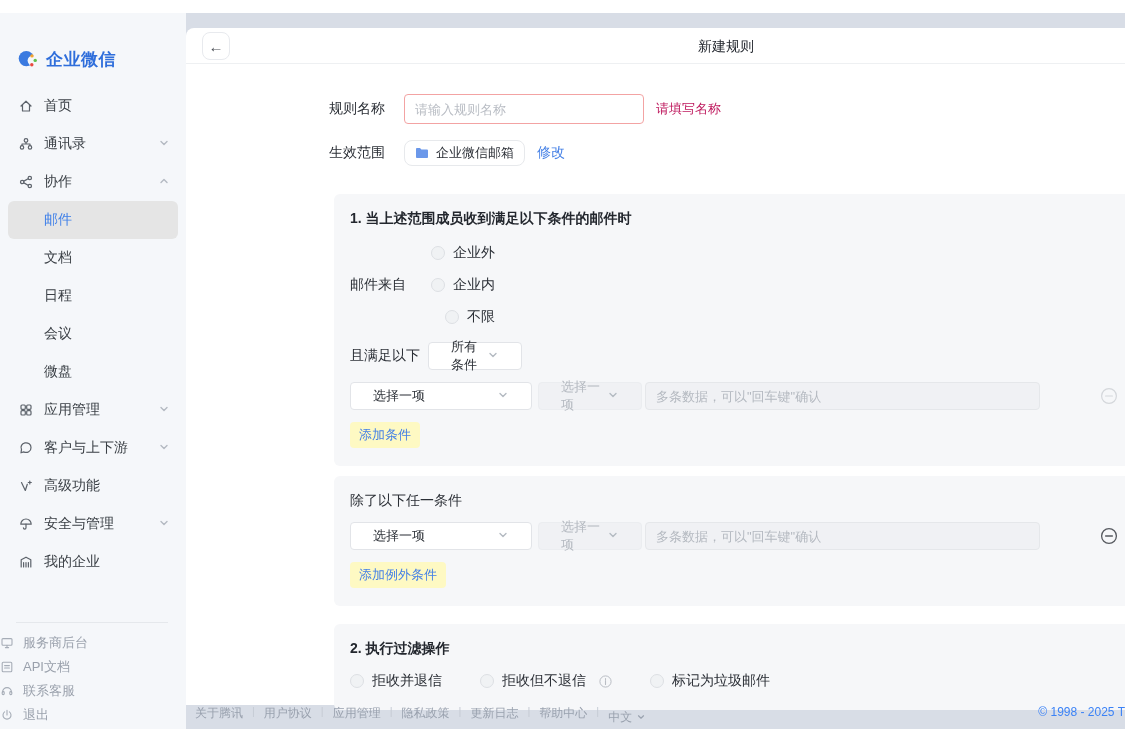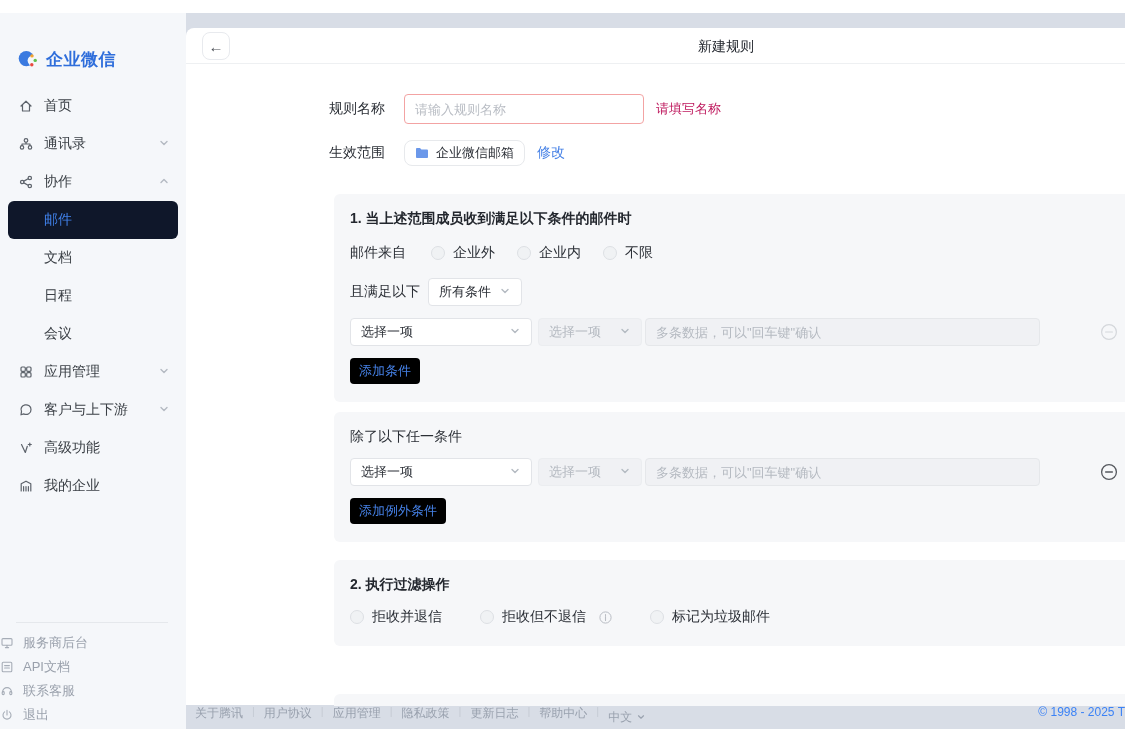--- a/index.html
+++ b/index.html
@@ -8,21 +8,21 @@
   .band { position:absolute; left:0; top:13px; right:0; bottom:0; background:#d8dde6; }
 
   
   .sidebar { position:absolute; left:0; top:13px; bottom:0; width:186px; background:#f5f7fa; z-index:3; }
   .logo { display:flex; align-items:center; gap:7px; padding:28px 0 0 17px; height:64px; }
   .logo-text { font-size:17px; font-weight:bold; color:#2f6edb; letter-spacing:0.5px; }
   .nav { padding-top:10px; }
   .nav-item { margin:0 8px; height:38px; display:flex; align-items:center; padding:0 8px 0 10px; border-radius:6px; font-size:14px; color:#3b4046; cursor:default; }
   .nav-item .icon-box { width:16px; height:16px; margin-right:10px; flex:none; }
   .nav-item.indent { padding-left:36px; }
-  .nav-item.active { background:#0f172a; color:#4080e8; }
+  .nav-item.active { background:#e5e5e5; color:#4080e8; }
   .chev { margin-left:auto; flex:none; }
   .nav-svg { stroke:#5d636b; fill:none; stroke-width:1.2; stroke-linecap:round; stroke-linejoin:round; }
   .chev-svg { stroke:#b4bac2; fill:none; stroke-width:1.4; stroke-linecap:round; stroke-linejoin:round; }
   .sidebar-bottom { position:absolute; bottom:0; left:0; right:0; padding-bottom:2px; }
   .side-divider { border-top:1px solid #e5e8ec; margin:0 18px 8px 16px; }
   .util-item { height:24px; display:flex; align-items:center; font-size:13px; color:#9aa1ac; }
   .util-item .icon-box { width:14px; height:14px; margin-right:9px; flex:none; }
   .util-svg { stroke:#a6adb7; fill:none; stroke-width:1.1; stroke-linecap:round; stroke-linejoin:round; }
 
   
@@ -38,33 +38,33 @@
   .rule-name-input::placeholder { color:#b9bdc4; }
   .error-text { margin-left:12px; color:#be185d; font-size:13px; }
   .scope-row { margin-top:16px; }
   .scope-tag { margin-left:18px; height:26px; border:1px solid #e7e9ec; border-radius:8px; background:#fff; display:flex; align-items:center; gap:7px; padding:0 10px; font-size:13px; color:#2b2f36; }
   .link { color:#4580e6; font-size:14px; margin-left:12px; cursor:pointer; text-decoration:none; }
 
   .card { width:810px; margin:28px 0 0 5px; background:#f6f7f9; border-radius:6px; padding:16px 16px 18px 16px; }
   .card-title { font-size:14px; font-weight:bold; color:#23272e; }
   .card-title.normal { font-weight:normal; color:#2b2f36; }
   .inline-row { display:flex; align-items:center; margin-top:16px; font-size:14px; color:#2b2f36; }
-  .radio-group { display:flex; align-items:flex-end; margin-left:25px; gap:22px; }
+  .radio-group { display:flex; align-items:flex-end; margin-left:25px; gap:14px;flex-direction:column; }
   .radio { display:flex; align-items:center; gap:8px; font-size:14px; color:#2b2f36; cursor:pointer; }
   .radio-dot { width:14px; height:14px; border-radius:50%; background:#f0f2f4; border:1px solid #dde0e4; flex:none; }
-  .select { height:28px; border:1px solid #e2e4e8; border-radius:4px; background:#fff; display:flex; align-items:center; padding:0 10px; font-size:13px; color:#2b2f36; cursor:pointer; }
+  .select { height:28px; border:1px solid #e2e4e8; border-radius:4px; background:#fff; display:flex; align-items:center; padding:0 22px; font-size:13px; color:#2b2f36; cursor:pointer; }
   .select .sel-chev { margin-left:auto; }
   .select.match-select { width:94px; margin-left:8px; }
   .cond-row { position:relative; display:flex; align-items:center; margin-top:12px; width:778px; }
   .cond-field { width:182px; }
   .cond-op { width:104px; margin-left:6px; background:#f0f1f4; border-color:#ebedf0; color:#b4b9c0; }
   .cond-input { width:395px; margin-left:3px; height:28px; background:#f0f1f4; border:1px solid #e5e7ea; border-radius:4px; padding:0 10px; font-size:13px; color:#b4b9c0; outline:none; }
   .cond-input::placeholder { color:#b4b9c0; }
   .minus-btn { position:absolute; right:10px; top:5px; width:18px; height:18px; cursor:pointer; }
-  .add-btn { display:inline-block; margin-top:12px; background:#000000; border:none; border-radius:4px; color:#4580e6; font-size:13px; padding:4px 9px; cursor:pointer; font-family:inherit; }
+  .add-btn { display:inline-block; margin-top:12px; background:#fef9c3; border:none; border-radius:4px; color:#4580e6; font-size:13px; padding:4px 9px; cursor:pointer; font-family:inherit; }
   .card.exception { margin-top:10px; }
   .card.filter-card { margin-top:18px; padding-bottom:20px; }
   .actions-row { display:flex; align-items:center; gap:38px; margin-top:14px; }
   .info-icon { margin-left:5px; display:inline-flex; }
   .stub-card { margin:48px 0 0 5px; width:810px; height:12px; background:#f6f7f9; border-radius:6px 6px 0 0; }
 
   
   .footer { position:absolute; left:186px; right:0; bottom:0; height:24px; display:flex; padding-left:9px; z-index:3; font-size:12px; color:#99a1ae; }
   .f-sep { color:#c5cbd4; margin:0 9px; font-size:11px; }
   .f-link { color:#99a1ae; cursor:pointer; }
@@ -137,20 +137,23 @@
       </div>
       <div class="nav-item indent">
         <span>文档</span>
       </div>
       <div class="nav-item indent">
         <span>日程</span>
       </div>
       <div class="nav-item indent">
         <span>会议</span>
       </div>
+      <div class="nav-item indent">
+        <span>微盘</span>
+      </div>
       <div class="nav-item">
         <span class="icon-box">
           <svg class="nav-svg" width="16" height="16" viewBox="0 0 16 16">
               <rect x="3" y="3" width="4.3" height="4.3" rx="1"></rect>
               <rect x="8.7" y="3" width="4.3" height="4.3" rx="1"></rect>
               <rect x="3" y="8.7" width="4.3" height="4.3" rx="1"></rect>
               <rect x="8.7" y="8.7" width="4.3" height="4.3" rx="1"></rect>
             </svg>
         </span>
         <span>应用管理</span>
@@ -174,20 +177,34 @@
         </span>
       </div>
       <div class="nav-item">
         <span class="icon-box">
           <svg class="nav-svg" width="16" height="16" viewBox="0 0 16 16">
               <path d="M3.5 4.5 L7.3 12.5 L9.3 6.3"></path>
               <path d="M11.8 3 v3 M10.3 4.5 h3"></path>
             </svg>
         </span>
         <span>高级功能</span>
+      </div>
+      <div class="nav-item">
+        <span class="icon-box">
+          <svg class="nav-svg" width="16" height="16" viewBox="0 0 16 16">
+              <path d="M2.8 8.2 a5.2 5.2 0 0 1 10.4 0 Z"></path>
+              <path d="M8 8.2 V11.8 a1.3 1.3 0 0 1 -2.6 0"></path>
+            </svg>
+        </span>
+        <span>安全与管理</span>
+        <span class="chev">
+          <svg class="chev-svg" width="12" height="12" viewBox="0 0 12 12">
+              <path d="M3 4.5 L6 7.5 L9 4.5"></path>
+            </svg>
+        </span>
       </div>
       <div class="nav-item">
         <span class="icon-box">
           <svg class="nav-svg" width="16" height="16" viewBox="0 0 16 16">
               <path d="M3.2 13 V5.8 L8 3.2 L12.8 5.8 V13"></path>
               <path d="M5.6 13 V8.6 M8 13 V8.6 M10.4 13 V8.6"></path>
             </svg>
         </span>
         <span>我的企业</span>
       </div>

